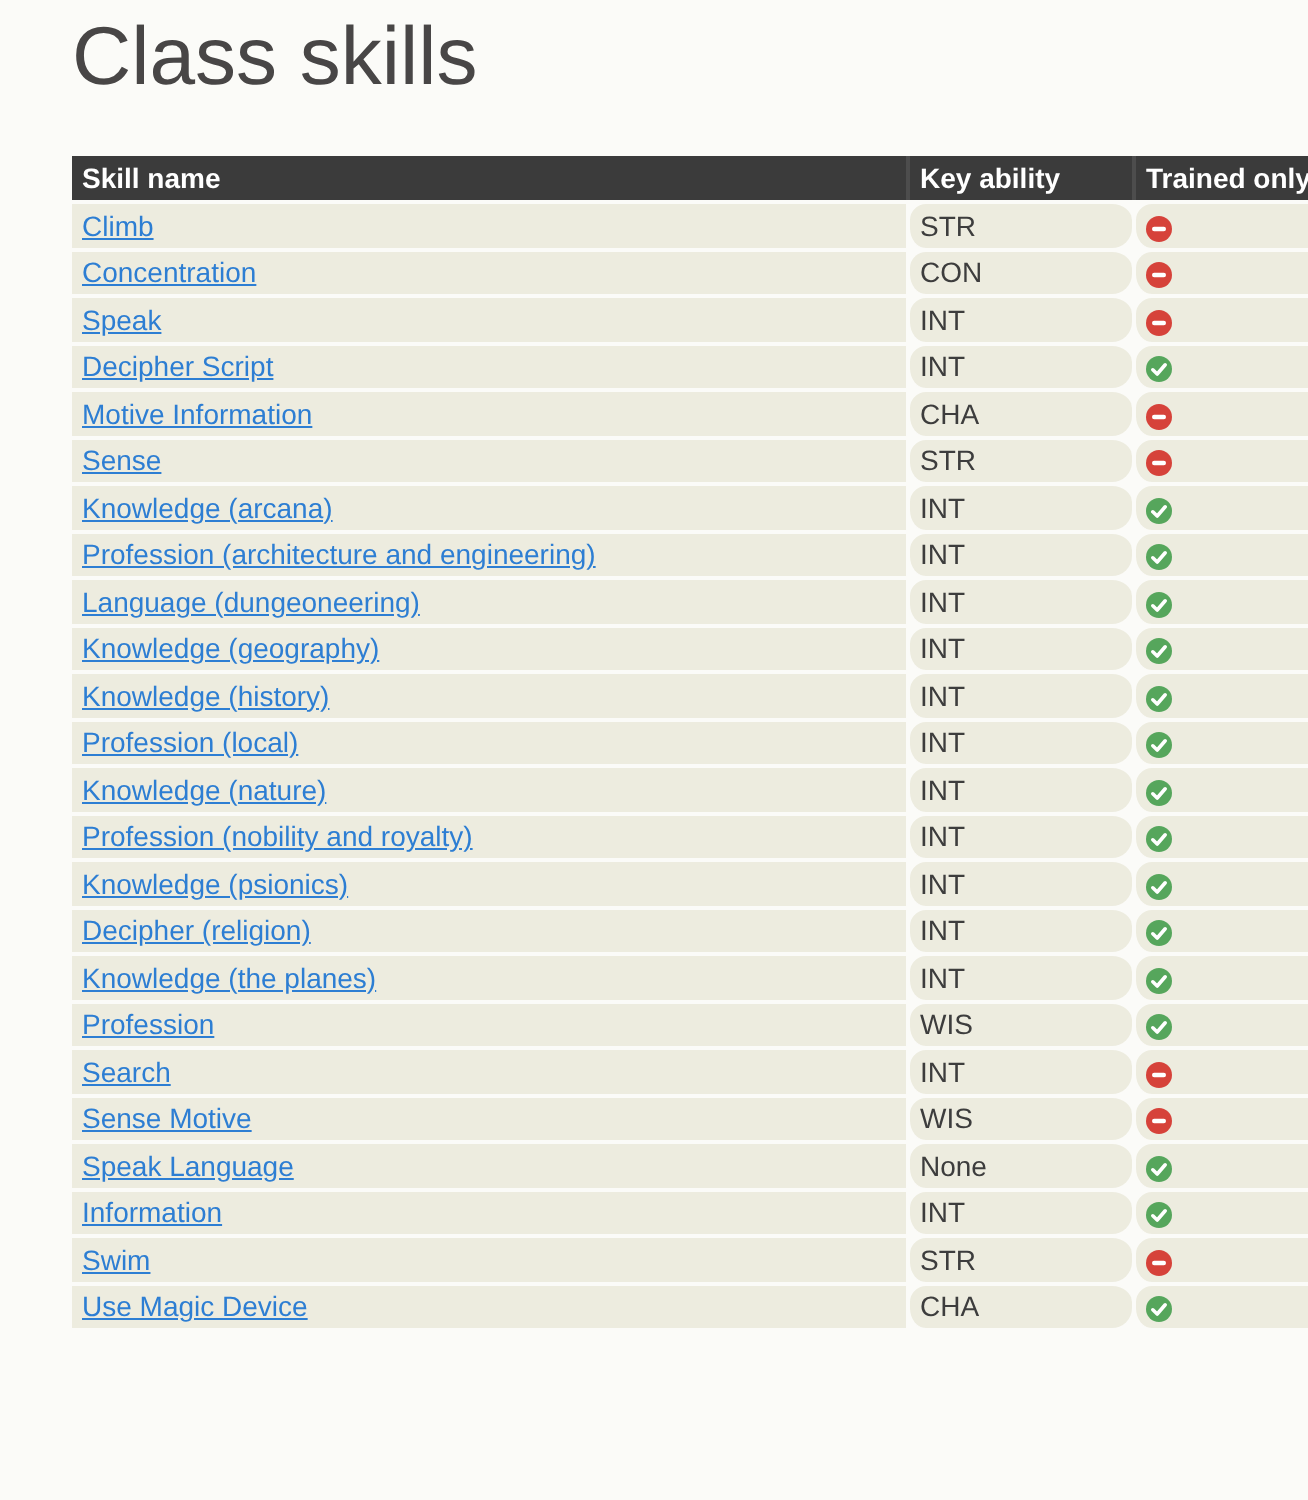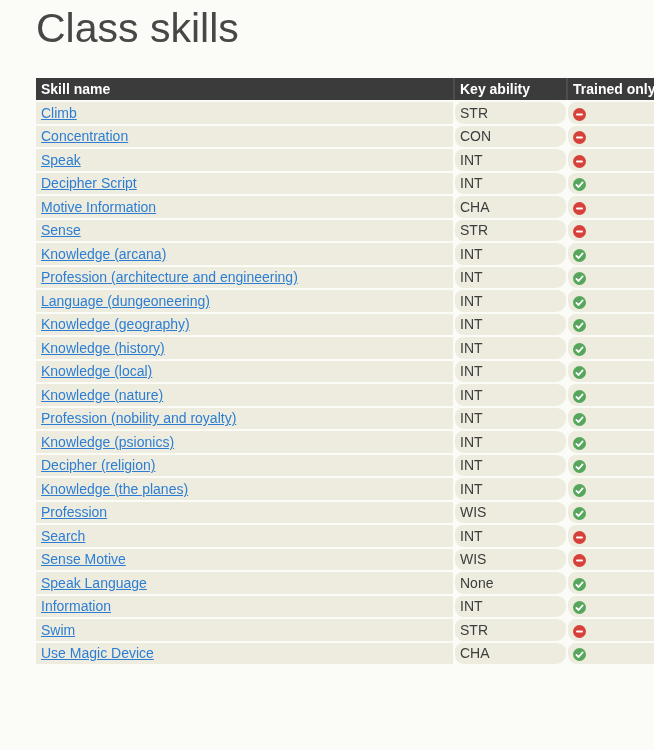--- a/index.html
+++ b/index.html
@@ -258,21 +258,21 @@
         <svg width="13" height="13" viewBox="0 0 13 13">
           <circle cx="6.5" cy="6.5" r="6.5" fill="var(--icon-yes-color)"></circle>
           <path d="M3.4 6.9 L5.6 9 L9.6 4.4" fill="none" stroke="#ffffff" stroke-width="1.8" stroke-linecap="round" stroke-linejoin="round"></path>
         </svg>
       </span>
       
     </td>
   </tr>
           <tr class="trained-yes">
     <td>
-      <a class="skill-link">Knowledge (local)</a>
+      <a class="skill-link">Profession (local)</a>
     </td>
     <td>INT</td>
     <td>
       <span class="icon icon-yes">
         <svg width="13" height="13" viewBox="0 0 13 13">
           <circle cx="6.5" cy="6.5" r="6.5" fill="var(--icon-yes-color)"></circle>
           <path d="M3.4 6.9 L5.6 9 L9.6 4.4" fill="none" stroke="#ffffff" stroke-width="1.8" stroke-linecap="round" stroke-linejoin="round"></path>
         </svg>
       </span>
       

